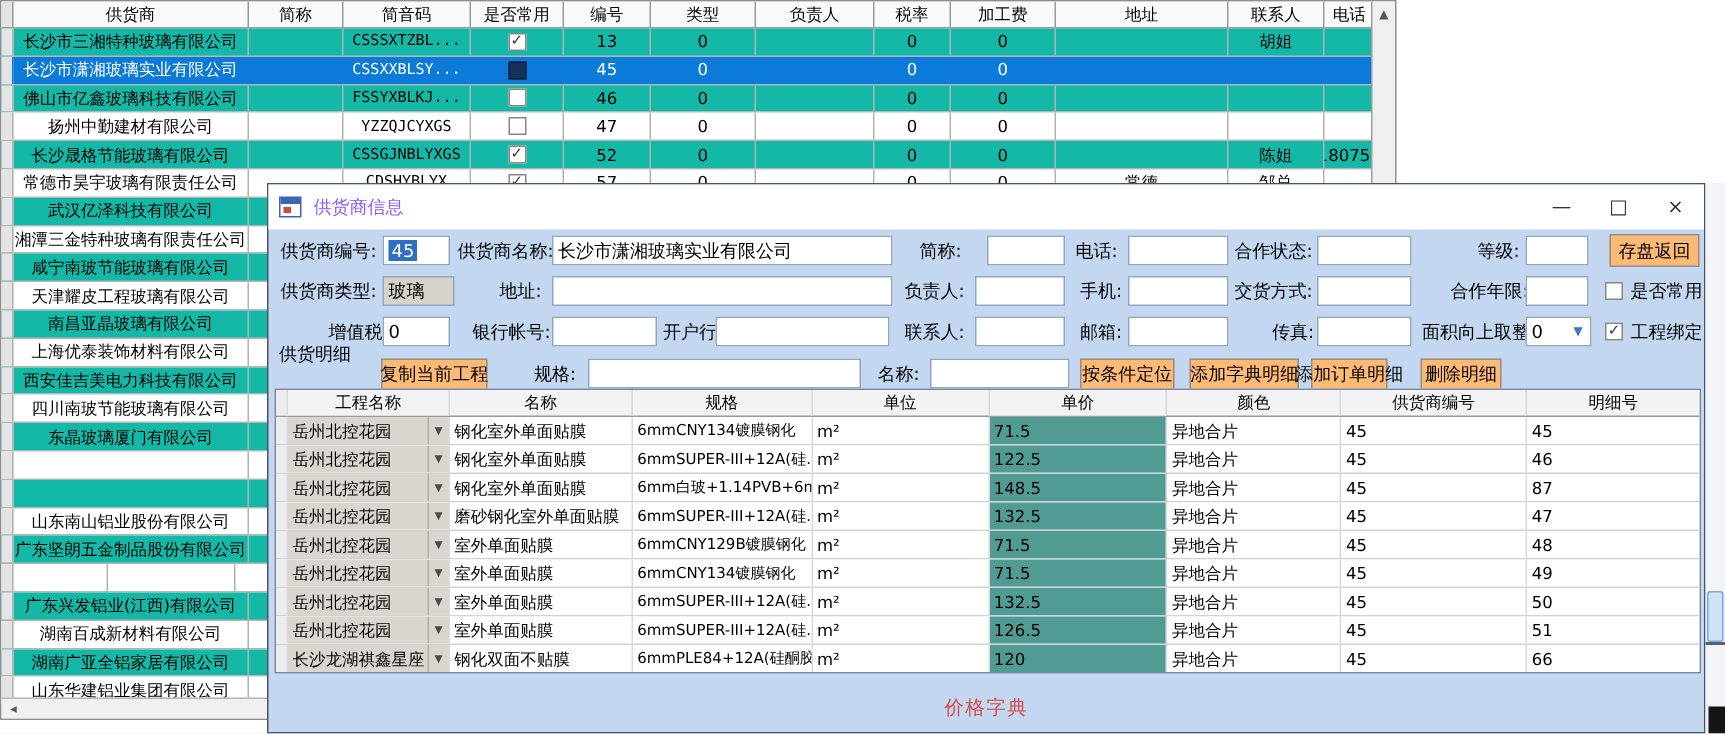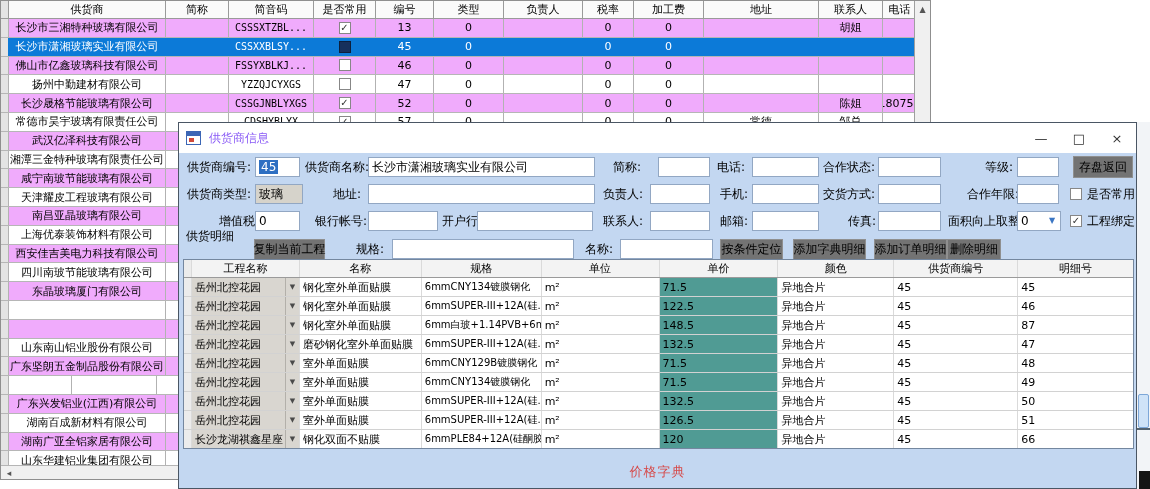--- a/index.html
+++ b/index.html
@@ -5,21 +5,21 @@
   * { margin:0; padding:0; box-sizing:border-box; }
   html,body { width:1150px; }
   body { font-family:"DejaVu Sans","Liberation Sans",sans-serif; font-size:12px; color:#000; background:#fff; }
   .stage { position:relative; width:1150px; height:489px; background:#fff; overflow:hidden; }
 
   
   .bg-grid { position:absolute; left:0; top:0; width:931px; height:480px; background:#fff; border:1px solid #8f8f8f; overflow:hidden; }
   .g-head { display:flex; height:18px; background:#fafafa; border-bottom:1px solid #9a9a9a; }
   .g-head .cell { display:flex; align-items:center; justify-content:center; border-right:1px solid #9a9a9a; height:100%; font-size:11px; white-space:nowrap; overflow:hidden; }
   .g-row { display:flex; height:18.8px; background:#fff; border-bottom:1px solid #b6b6b6; }
-  .g-row.odd { background:#f0abfc; }
+  .g-row.odd { background:#14b8a6; }
   .g-row.selected { background:#0c7ad8; color:#fff; }
   .g-row .cell { display:flex; align-items:center; justify-content:center; border-right:1px solid #b2b2b2; height:100%; font-size:11px; white-space:nowrap; overflow:hidden; }
   .g-row.selected .cell { border-right-color:#0c7ad8; }
   .cell.code { font-family:"DejaVu Sans Mono","Liberation Mono",monospace; font-size:10px; }
   .c-hdr{width:8px; background:#e4e4e4;} .g-row.selected .c-hdr{background:#e4e4e4;}
   .c-sup{width:157px;} .c-abbr{width:63px;} .c-code{width:85px;} .c-common{width:62px;}
   .c-no{width:58px;} .c-type{width:70px;} .c-mgr{width:79px;} .c-tax{width:51px;}
   .c-fee{width:70px;} .c-addr{width:115px;} .c-contact{width:64px;} .c-phone{width:33px; border-right:none!important;}
   .cbx { width:12px; height:12px; background:#fff; border:1px solid #878787; display:flex; align-items:center; justify-content:center; font-size:10px; line-height:10px; color:#333; }
   .cbx.checked::after { content:"✓"; }
@@ -34,21 +34,21 @@
   .titlebar { position:absolute; left:0; top:0; right:0; height:30px; background:#fff; display:flex; align-items:center; }
   .app-icon { width:15px; height:14px; margin-left:7px; border:1px solid #3c66b5; background:#fff; position:relative; }
   .app-icon::before { content:""; position:absolute; left:0; top:0; right:0; height:4px; background:#3c66b5; }
   .app-icon::after { content:""; position:absolute; left:2px; bottom:2px; width:5px; height:4px; background:#d04a3a; }
   .title-text { margin-left:8px; font-size:12px; color:#8b5cf6; }
   .win-btn { position:absolute; top:0; width:38px; height:30px; display:flex; align-items:center; justify-content:center; font-size:13px; color:#333; }
   .lbl { position:absolute; height:20px; line-height:20px; font-size:12px; white-space:nowrap; color:#000; }
   .tbx { position:absolute; height:20px; background:#fff; border:1px solid #92a7c3; font-size:12px; line-height:18px; padding:0 3px; white-space:nowrap; overflow:hidden; }
   .tbx.gray { background:#d6d3cb; }
   .sel-text { background:#2e6fc2; color:#fff; padding:0 2px; }
-  .btn { position:absolute; height:21px; background:#737373; border:1px solid #8f8f8f; font-size:12px; display:flex; align-items:center; justify-content:center; white-space:nowrap; }
+  .btn { position:absolute; height:21px; background:#fdba74; border:1px solid #8f8f8f; font-size:12px; display:flex; align-items:center; justify-content:center; white-space:nowrap; }
   .dd { position:absolute; height:20px; background:#fff; border:1px solid #92a7c3; font-size:12px; line-height:18px; padding:0 16px 0 3px; }
   .dd .dd-arrow { position:absolute; right:1px; top:1px; bottom:1px; width:14px; display:flex; align-items:center; justify-content:center; color:#3b76c4; font-size:8px; }
   .cbrow { position:absolute; height:20px; display:flex; align-items:center; gap:5px; font-size:12px; white-space:nowrap; }
   .group-lbl { position:absolute; font-size:12px; }
 
   
   .dtable { position:absolute; left:4px; top:136px; width:951px; height:190px; background:#fff; border:1px solid #74879f; overflow:hidden; }
   .d-head { display:flex; height:18px; background:#f3f3f3; border-bottom:1px solid #9a9a9a; }
   .d-head .dcell { justify-content:center; padding:0; font-size:11px; }
   .d-row { display:flex; height:19px; background:#fff; border-bottom:1px solid #d2d2d2; }
@@ -532,21 +532,21 @@
     </div>
 
     <div class="group-lbl" style="left:7px;top:105px;">供货明细</div>
     <div class="btn" style="left:75px;top:116px;width:71px;">复制当前工程</div>
     <div class="lbl" style="left:177px;top:116px;">规格:</div>
     <div class="tbx" style="left:213px;top:116px;width:182px;"></div>
     <div class="lbl" style="left:406px;top:116px;">名称:</div>
     <div class="tbx" style="left:441px;top:116px;width:93px;"></div>
     <div class="btn" style="left:541px;top:116px;width:63px;">按条件定位</div>
     <div class="btn" style="left:614px;top:116px;width:73px;">添加字典明细</div>
-    <div class="btn" style="left:695px;top:116px;width:73px;font-family:Liberation Mono, monospace;">添加订单明细</div>
+    <div class="btn" style="left:695px;top:116px;width:51px;font-family:Liberation Mono, monospace;">添加订单明细</div>
     <div class="btn" style="left:768px;top:116px;width:54px;">删除明细</div>
 
     <div class="dtable">
       <div class="d-head">
         <div class="dcell d-sel"></div>
         <div class="dcell d-proj" style="background:#f3f3f3;">工程名称</div>
         <div class="dcell d-name">名称</div>
         <div class="dcell d-spec" style="font-size:11px;">规格</div>
         <div class="dcell d-unit">单位</div>
         <div class="dcell d-price" style="background:#f3f3f3;">单价</div>

